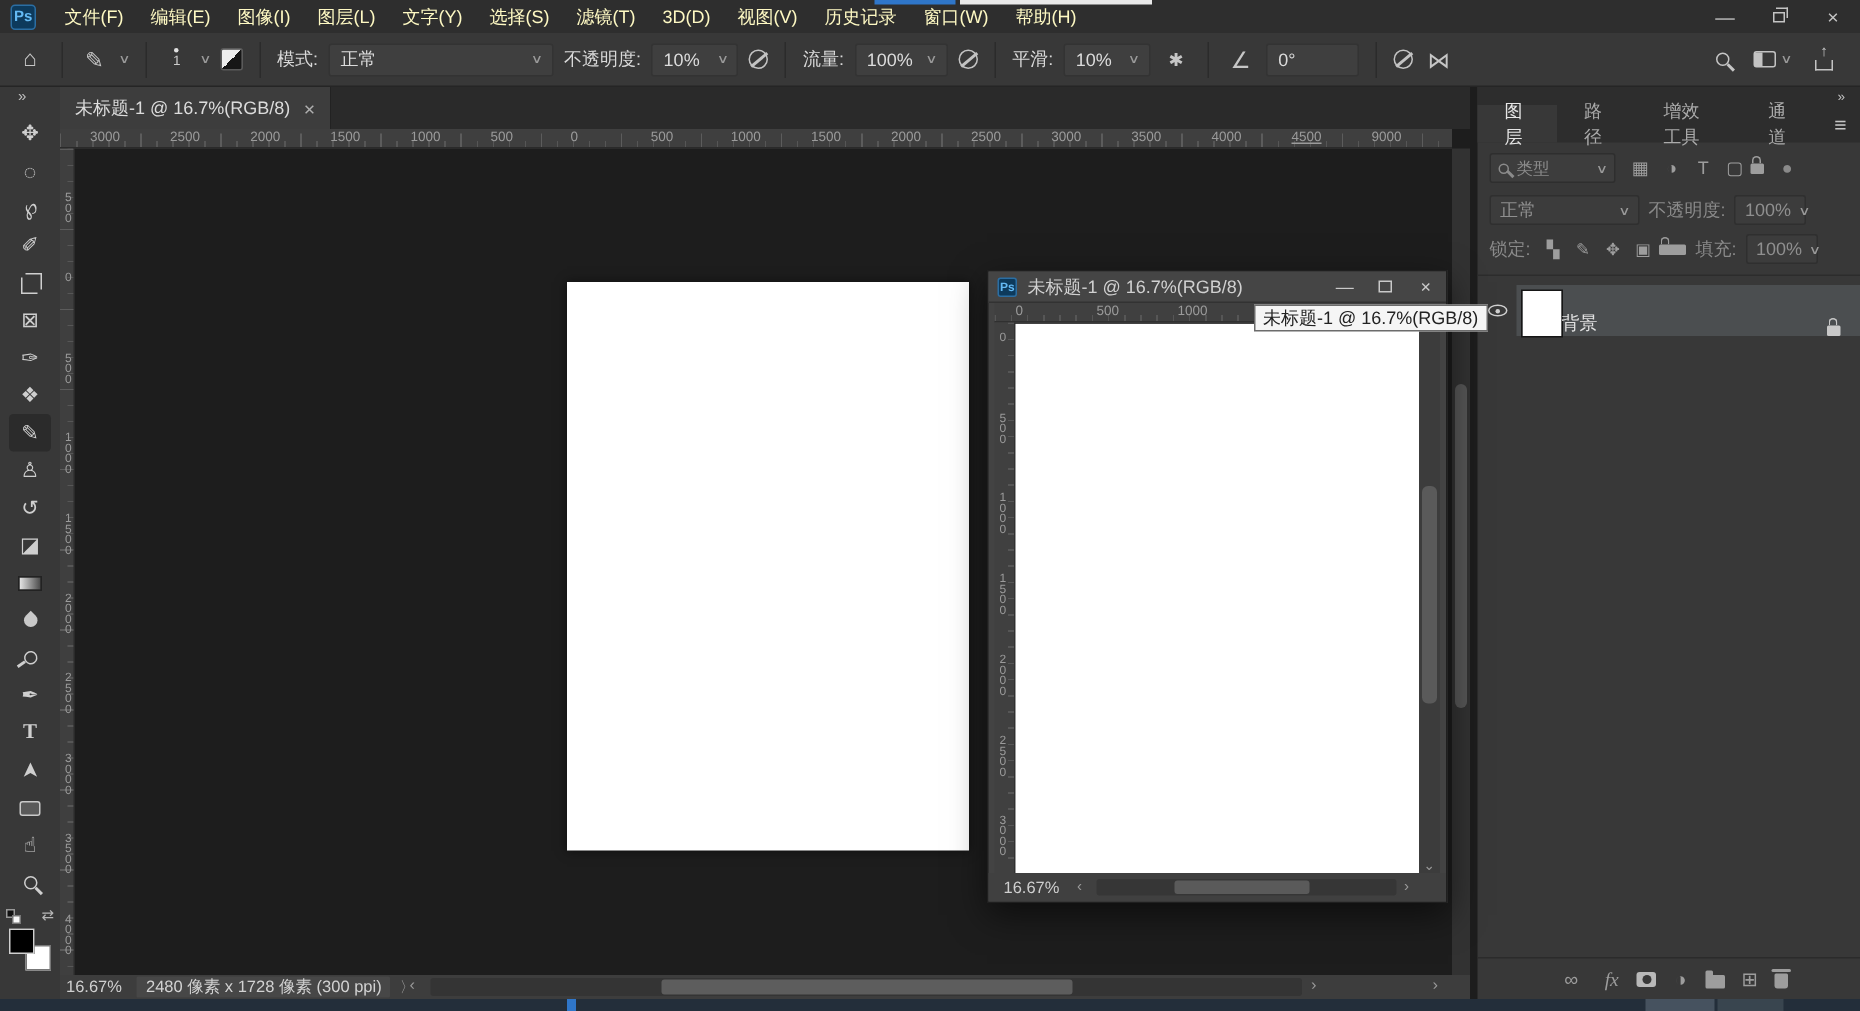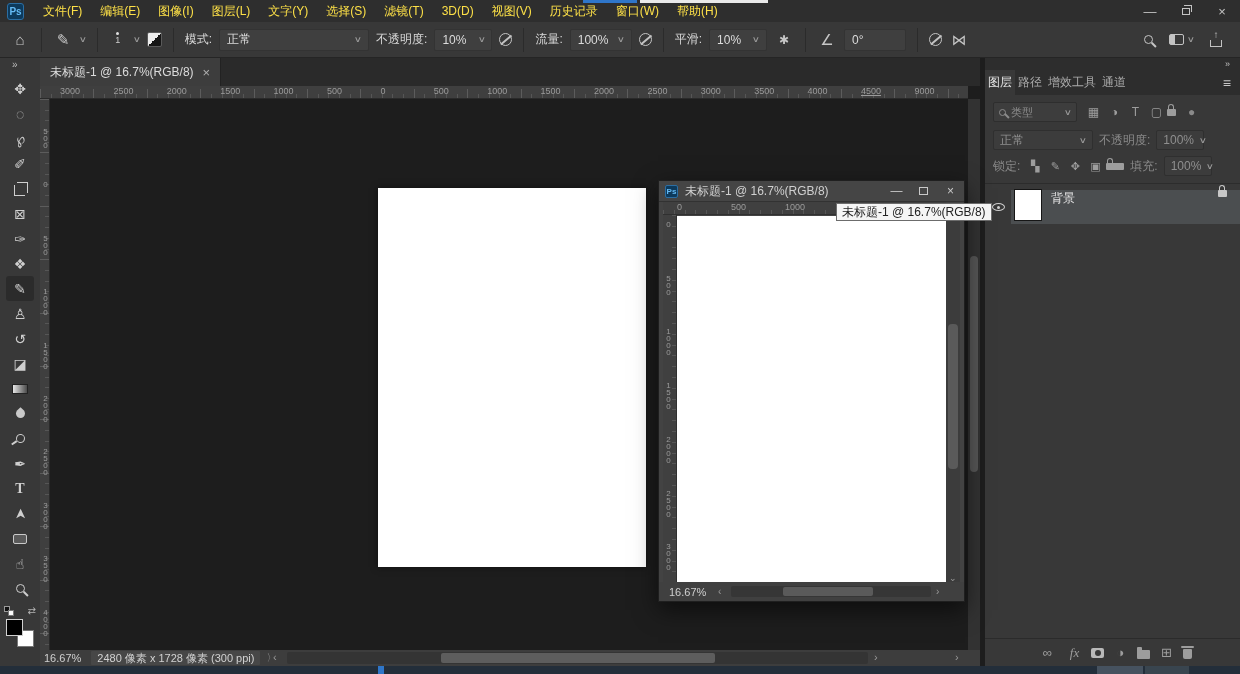--- a/index.html
+++ b/index.html
@@ -4,21 +4,21 @@
 <style>
   *{box-sizing:border-box;margin:0;padding:0}
   html,body{width:1240px;height:674px;overflow:hidden}
   body{background:#1d1d1d;font-family:"Liberation Sans","DejaVu Sans",sans-serif;font-size:12px;color:#d6d6d6;position:relative}
   ul{list-style:none}
 
   
   #menubar{position:absolute;top:0;left:0;right:0;height:22px;background:#2e2e2e;display:flex;align-items:center;z-index:5}
   .ps-logo{width:17px;height:17px;margin:0 10px 0 7px;background:#0d3a5c;color:#64baf4;font-size:10px;font-weight:bold;display:flex;align-items:center;justify-content:center;border-radius:3px;border:1px solid #2b6ea3}
   #menu-items{display:flex}
-  .menu-item{padding:0 9px;line-height:22px;color:#fde047;font-size:12px;white-space:nowrap}
+  .menu-item{padding:0 9px;line-height:22px;color:#fef9c3;font-size:12px;white-space:nowrap}
   .win-btns{margin-left:auto;display:flex}
   .win-btn{width:36px;height:22px;display:flex;align-items:center;justify-content:center;color:#c4c4c4;font-size:13px}
   .restore-icon{position:relative;display:inline-block;width:8px;height:7px;border:1.2px solid currentColor}
   .restore-icon::before{content:'';position:absolute;top:-3.4px;right:-3.4px;width:7px;height:6px;border-top:1.2px solid currentColor;border-right:1.2px solid currentColor}
   .strip{position:absolute;top:0;height:3px;z-index:9}
   #strip-blue{left:583px;width:54px;background:#2f76c9}
   #strip-white{left:640px;width:128px;background:#e9e9e9}
 
   
   #optionsbar{position:absolute;top:22px;left:0;right:0;height:36px;background:#383838;border-bottom:1px solid #252525;display:flex;align-items:center;padding:0 10px;gap:7px;z-index:4}
@@ -115,41 +115,41 @@
   .fw-hthumb{position:absolute;left:52px;width:90px;top:1px;height:9px;background:#5a5a5a;border-radius:2px}
   .fw-rarr{position:absolute;left:277px;bottom:4px;color:#9a9a9a;font-size:10px}
 
   
   #tooltip{position:absolute;left:836px;top:203px;height:18px;background:#f5f5f5;border:1px solid #6c6c6c;color:#222;font-size:12px;line-height:16px;padding:0 5px;z-index:20;white-space:nowrap}
 
   
   #rightpanel{position:absolute;top:58px;right:0;width:255px;bottom:8px;background:#383838;z-index:3}
   .rp-collapse{height:12px;text-align:right;padding-right:9px;color:#c0c0c0;font-size:9px;background:#2d2d2d;line-height:12px;letter-spacing:1px}
   .rp-tabs{height:25px;background:#2d2d2d;display:flex;align-items:stretch}
-  .rp-tab{padding:0 3px;display:flex;align-items:center;font-size:12px;color:#ababab}
+  .rp-tab{padding:0 18px;display:flex;align-items:center;font-size:12px;color:#ababab}
   .rp-tab.active{background:#383838;color:#e6e6e6}
   .rp-menu{margin-left:auto;color:#c6c6c6;padding:0 9px;display:flex;align-items:center;font-size:14px}
   .rp-filter{display:flex;align-items:center;padding:7px 8px 5px 8px;gap:2px}
   .rp-search{width:84px;height:20px;background:#3d3d3d;border:1px solid #2e2e2e;border-radius:2px;display:flex;align-items:center;padding:0 5px;color:#8b8b8b;font-size:11px;gap:5px;margin-right:4px}
   .rp-search .caret{margin-left:auto}
   .picon{width:21px;display:inline-flex;align-items:center;justify-content:center;color:#9d9d9d;font-size:12px;height:16px}
   .rp-filter .picon:last-child{margin-left:5px;color:#8a8a8a}
   .fx-italic{font-style:italic;font-family:"Liberation Serif",serif;font-size:13px}
   .rp-row{display:flex;align-items:center;padding:3px 8px;gap:6px;color:#8a8a8a}
   .dim-select{height:20px;background:#3c3c3c;border:1px solid #2f2f2f;border-radius:2px;display:flex;align-items:center;padding:0 6px;color:#8f8f8f;gap:6px}
   .blend-w{width:100px}
   .val-w{width:48px}
   .rp-lockrow .picon{width:18px;font-size:11px}
   .rp-sep{border-top:1px solid #2c2c2c;margin-top:4px}
   .layer-list{position:absolute;top:124px;left:0;right:0;bottom:28px}
   .layer-row{height:34px;display:flex;align-items:stretch;margin-top:8px}
   .eye-cell{width:26px;display:flex;align-items:center;justify-content:center}
   .eye-icon{display:inline-block;width:13px;height:8px;border:1px solid #cfcfcf;border-radius:50%;position:relative}
   .eye-icon::after{content:'';position:absolute;left:4px;top:2px;width:3px;height:3px;background:#cfcfcf;border-radius:50%}
-  .layer-body{flex:1;display:flex;align-items:flex-start;gap:10px;padding-left:4px}
+  .layer-body{flex:1;display:flex;align-items:flex-end;padding-left:4px}
   .layer-row.active .layer-body{background:#4b4e50}
   .layer-thumb{width:26px;height:30px;background:#fff;outline:1px solid #161616;flex:none}
   .layer-name{color:#e2e2e2;font-size:12px}
   .padlock{display:inline-block;position:relative;width:9px;height:7px;background:currentColor;border-radius:1px}
   .padlock::before{content:'';position:absolute;top:-5px;left:1px;width:4px;height:4px;border:1.5px solid currentColor;border-bottom:none;border-radius:3px 3px 0 0;background:transparent}
   .layer-body .padlock{margin-left:auto;margin-right:13px;color:#c8c8c8}
   .rp-bottom{position:absolute;bottom:0;left:0;right:0;height:28px;border-top:1px solid #2b2b2b;display:flex;align-items:center;padding-left:52px;gap:6px}
   .rp-bottom .picon{font-size:13px}
   .mask-icon{display:inline-block;width:13px;height:10px;background:#b9b9b9;border-radius:2px;position:relative}
   .mask-icon::after{content:'';position:absolute;left:3.5px;top:2px;width:6px;height:6px;border-radius:50%;background:#383838}

